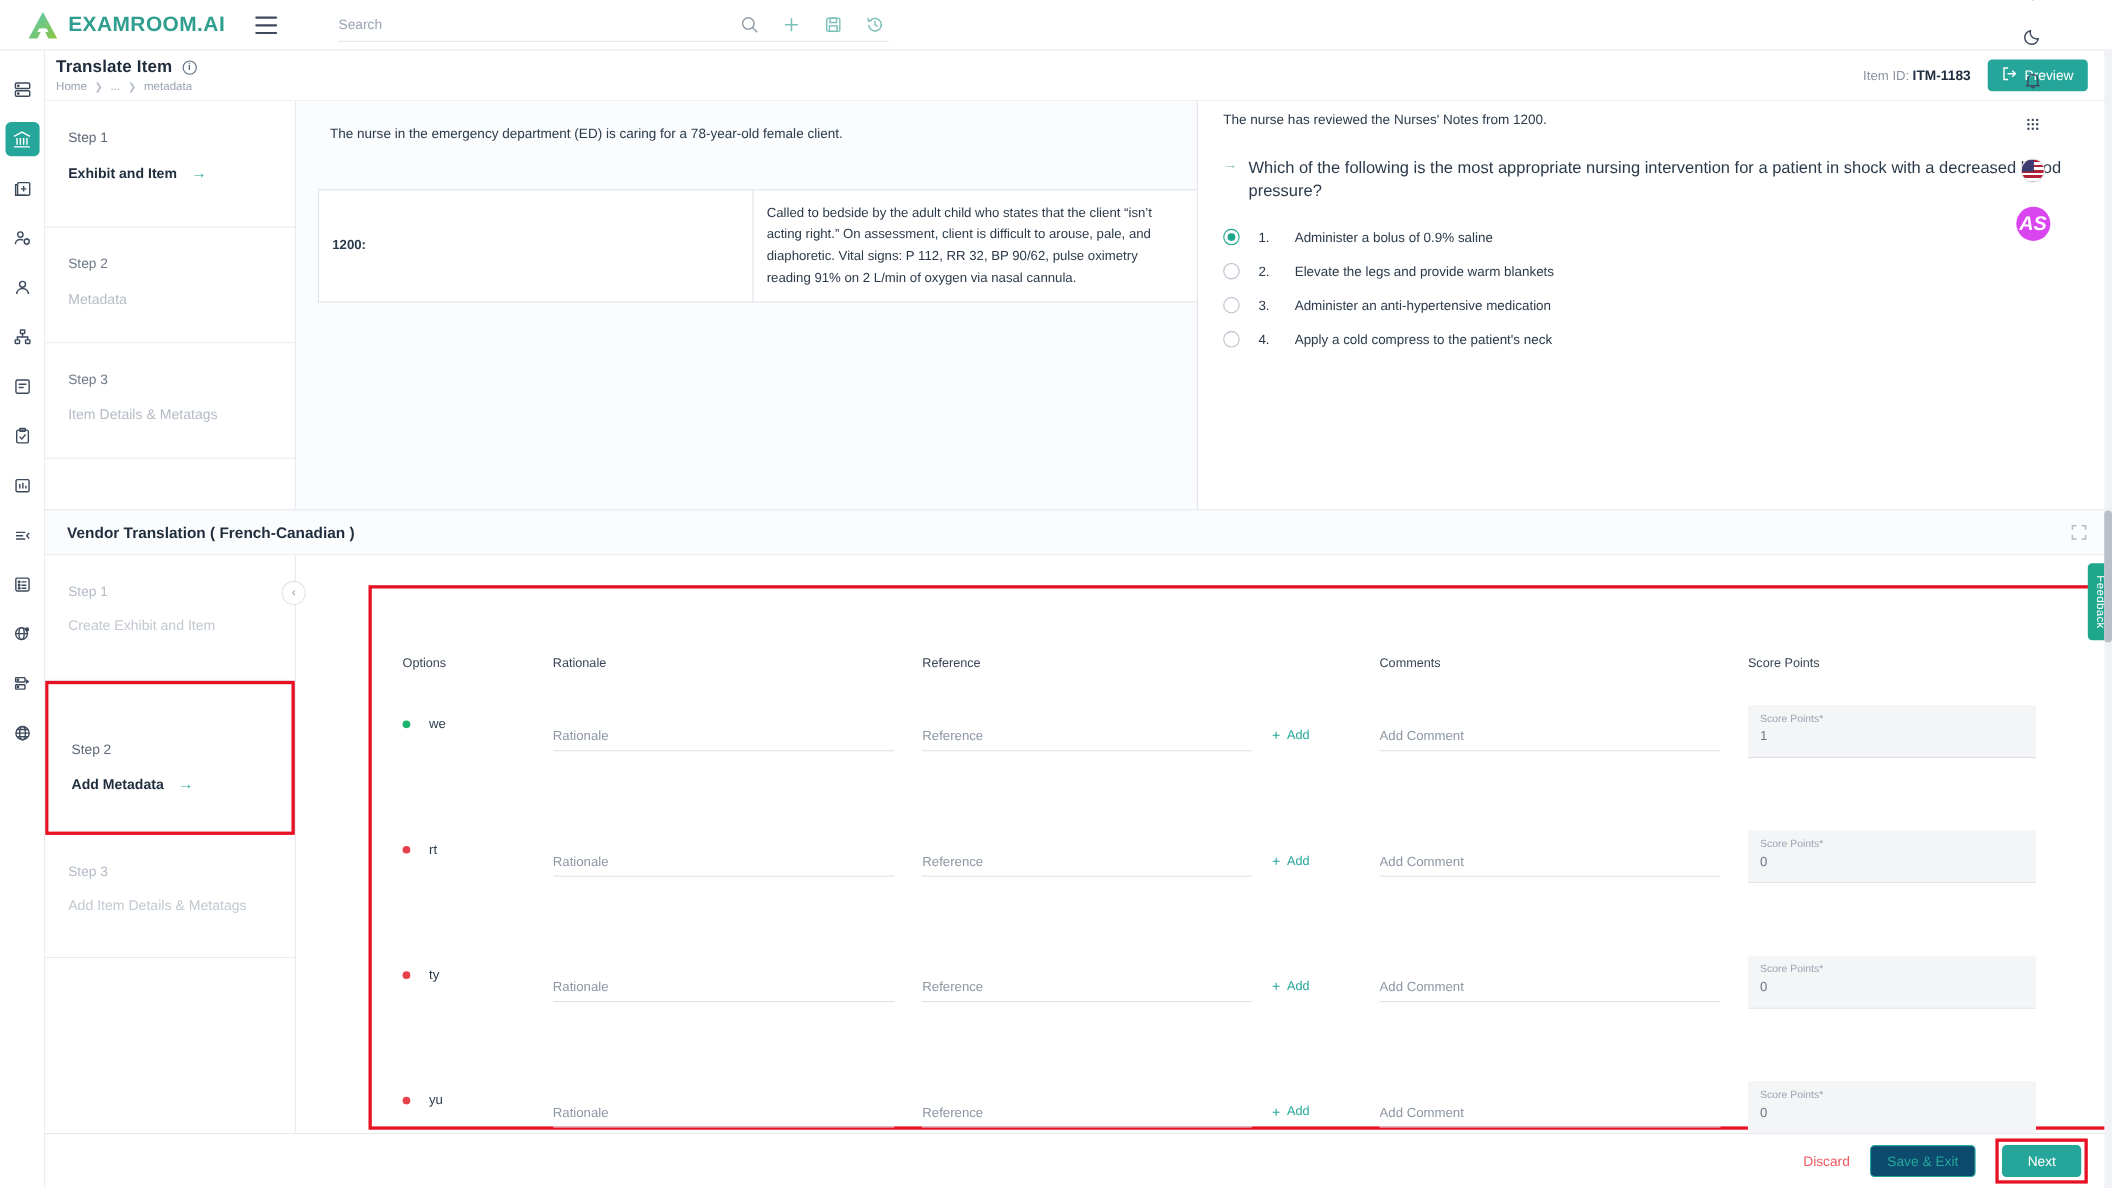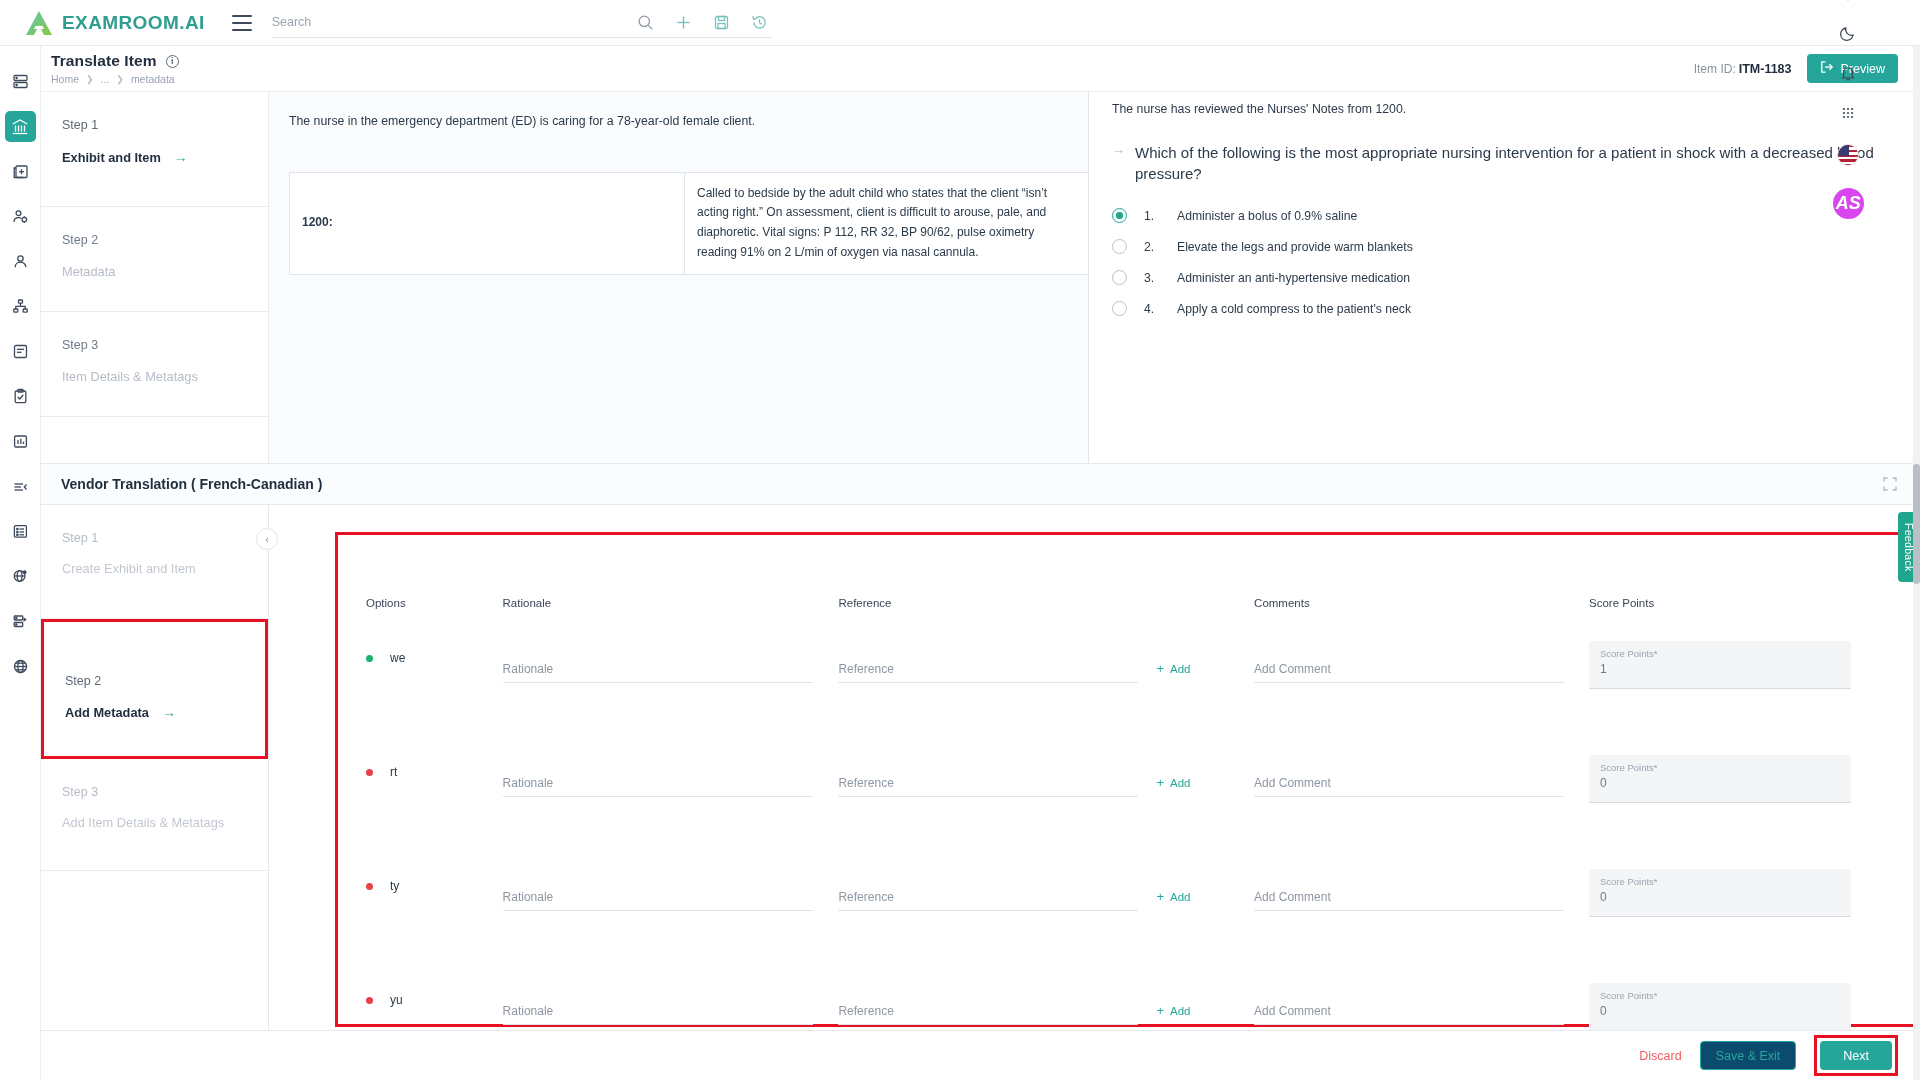--- a/index.html
+++ b/index.html
@@ -18,21 +18,21 @@
     background: #ffffff; border-bottom: 1px solid #e6e9ee;
     display: flex; align-items: center; z-index: 40;
   }
   .logo-wrap { display: flex; align-items: center; margin-left: 25px; gap: 9px; }
   .logo-mark { width: 28px; height: 26px; position: relative; }
   .logo-text { font-size: 19px; font-weight: 700; letter-spacing: .4px; color: #2f9e8f; }
   .hamburger { margin-left: 27px; width: 20px; height: 16px; display: flex; flex-direction: column; justify-content: space-between; cursor: pointer;}
   .hamburger i { display: block; height: 2px; background: #3d4a5c; border-radius: 1px; }
 
   .searchbox {
-    margin-left: 20px; width: 500px; height: 30px;
+    margin-left: 56px; width: 500px; height: 30px;
     border-bottom: 1px solid #e2e6ec;
     display: flex; align-items: center;
   }
   .searchbox input {
     border: 0; outline: 0; background: transparent; width: 380px;
     font-size: 12.5px; color: #4a5568; font-family: "Liberation Sans", sans-serif;
   }
   .searchbox input::placeholder { color: #9aa4b2; }
   .search-icons { display: flex; align-items: center; gap: 21px; margin-left: auto; padding-right: 4px;}
   .si { width: 17px; height: 17px; opacity: .85; cursor: pointer; }
@@ -103,21 +103,21 @@
   .arr { color: #26a69a; font-size: 14px; }
   .s1 { height: 115px; }
   .s2 { height: 105px; }
   .s3 { height: 105px; }
 
   .exhibit-pane {
     position: absolute; left: 228px; top: 0; width: 820px; height: 371px;
     background: #fafcfd; border-right: 1px solid #e0e5ea; padding: 20px 20px 0 20px;
     overflow: hidden;
   }
-  .ex-text { font-size: 12.3px; color: #2b3a4a; line-height: 1.6; }
+  .ex-text { font-size: 12.3px; color: #2b3a4a; line-height: 1.6; margin-left: 11px; }
   .nt-table { margin-top: 40px; width: 800px; border: 1px solid #dfe4ea; border-collapse: collapse; background:#fff;}
   .nt-table td { border: 1px solid #dfe4ea; padding: 11px 12px; vertical-align: middle; font-size: 12px; line-height: 1.65; color: #2b3a4a;}
   .nt-time { width: 395px; font-weight: 700; }
 
   .question-pane {
     position: absolute; left: 1049px; top: 0; width: 830px; height: 371px;
     background: #ffffff; padding: 10px 22px 0 22px; overflow: hidden;
   }
   .q-intro { font-size: 12.3px; color: #2b3a4a; margin-top: 0px; }
   .q-stem { display: flex; gap: 10px; align-items: flex-start; margin-top: 26px; }

